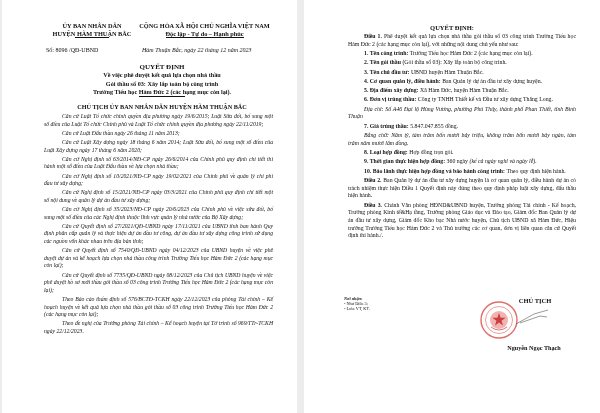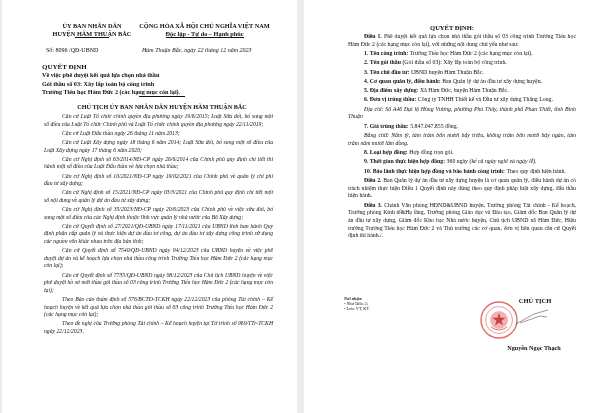--- a/index.html
+++ b/index.html
@@ -23,21 +23,21 @@
   
   .hdr { font-size: 6.3px; font-weight: bold; line-height: 8px; }
   .hdr-left { left: 40px; top: 22px; width: 100px; text-align: center; }
   .hdr-right { left: 130px; top: 22px; width: 145px; text-align: center; }
   .hdr-line { display: block; }
 
   .meta { font-size: 6px; top: 47px; }
   #doc-number { left: 44px; }
   #doc-place-date { left: 140px; font-style: italic; }
 
-  .title-block { left: 40px; top: 63px; width: 240px; font-size: 6.2px; font-weight: bold; line-height: 8.3px; }
+  .title-block { left: 40px; top: 63px; width: 240px; text-align: center; font-size: 6.2px; font-weight: bold; line-height: 8.3px; }
   .title-main { font-size: 7px; }
 
   .issuer { left: 40px; top: 103px; width: 240px; text-align: center; font-size: 6.2px; font-weight: bold; }
 
   .body-text {
     position: absolute; left: 42px; width: 229px;
     font-size: 5.7px; line-height: 7.6px; font-style: italic;
     text-align: justify;
   }
   .body-text p { margin: 0 0 1.6px 0; text-indent: 18px; }

